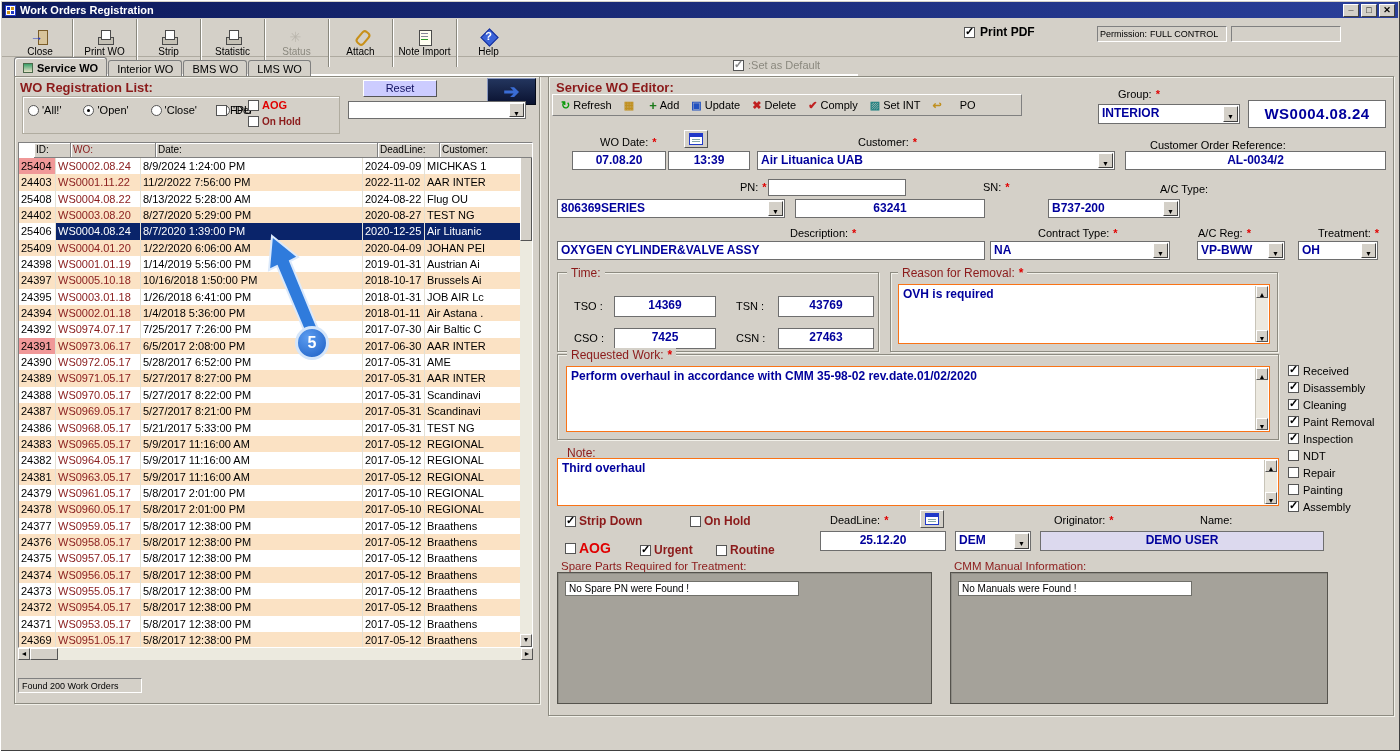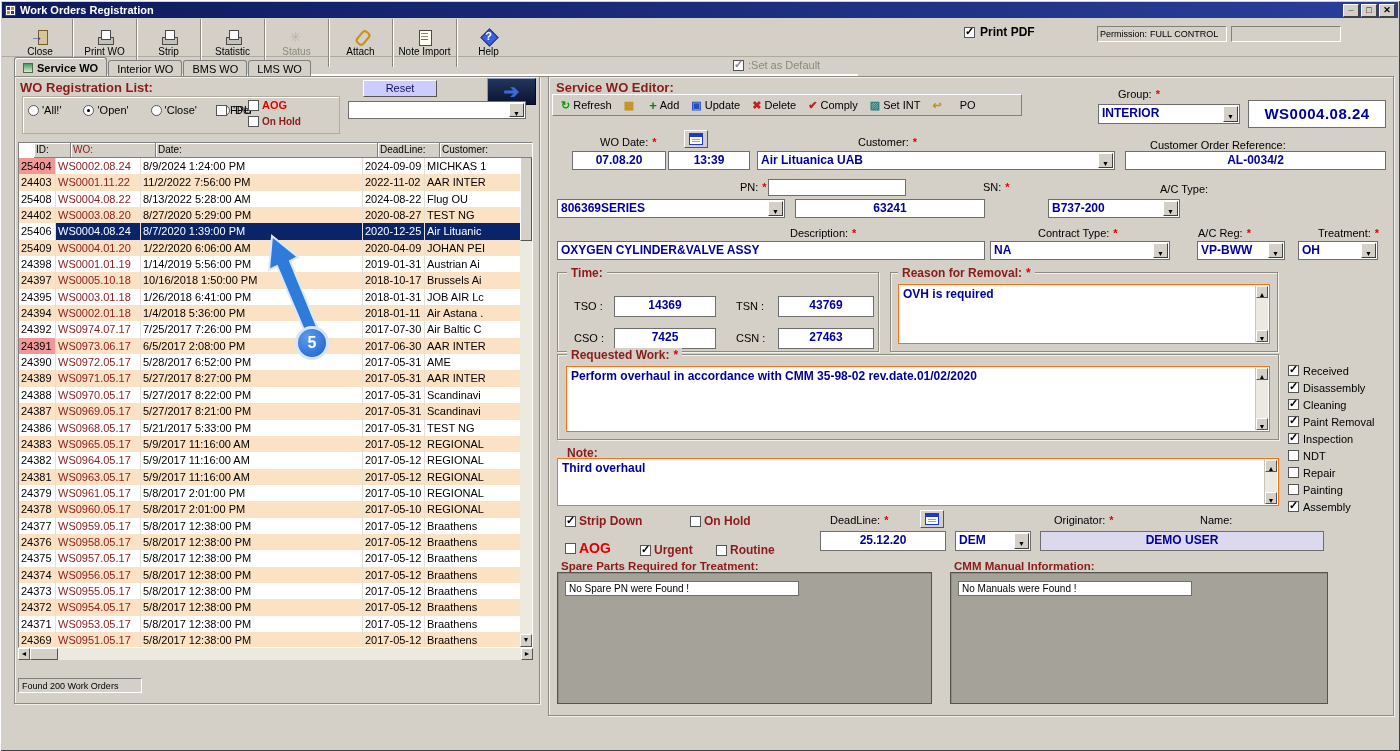--- a/index.html
+++ b/index.html
@@ -66,21 +66,21 @@
   .mtitle{position:absolute;font-size:13px;font-weight:bold;color:var(--maroon);white-space:nowrap;}
   .req::after{content:"*";color:var(--red);font-weight:bold;margin-left:4px;}
   .fld{position:absolute;background:#fff;border:1px solid #6e6e6e;font-size:12px;font-weight:bold;color:var(--navy);
     padding:1px 3px;overflow:hidden;white-space:nowrap;line-height:15px;}
   .center{text-align:center;}
   .dd{padding-right:17px;}
   .dd-btn{position:absolute;right:1px;top:1px;bottom:1px;width:15px;background:var(--win);
     border:1px solid;border-color:#fff #404040 #404040 #fff;}
   .dd-btn::after{content:"▼";position:absolute;left:3px;top:2px;font-size:7px;color:#000;}
   .gbox{position:absolute;border:1px solid #8d8b81;box-shadow:1px 1px 0 #f2f1ea, inset 1px 1px 0 #f2f1ea;}
-  .legend{position:absolute;background:var(--win);padding:0 4px;font-size:12px;font-weight:bold;color:var(--maroon);white-space:nowrap;z-index:2;}
+  .legend{position:absolute;background:var(--win);padding:0 4px;font-size:12px;font-weight:normal;color:var(--maroon);white-space:nowrap;z-index:2;}
   .cal-btn{position:absolute;width:24px;height:18px;background:var(--win);border:1px solid;border-color:#fff #555 #555 #fff;
     display:flex;align-items:center;justify-content:center;}
   .cal-glyph{width:14px;height:12px;background:#fff;border:1px solid #2038c8;position:relative;}
   .cal-glyph::before{content:"";position:absolute;left:0;top:0;right:0;height:3px;background:#2038c8;}
   .cal-glyph::after{content:"";position:absolute;left:2px;top:5px;width:8px;height:1px;background:#8aa;box-shadow:0 2px 0 #8aa;}
   .mini-vs{position:absolute;right:1px;top:1px;bottom:1px;width:13px;background:#ece9e0;border-left:1px solid #c8c4b8;
     display:flex;flex-direction:column;justify-content:space-between;}
   .sbb{height:12px;background:var(--win);border:1px solid;border-color:#fff #555 #555 #fff;position:relative;}
   .sbb.up::after,.sbb.down::after,.sbb.left::after,.sbb.right::after{position:absolute;left:0;right:0;top:1px;text-align:center;font-size:7px;color:#000;}
   .sbb.up::after{content:"▲";}

